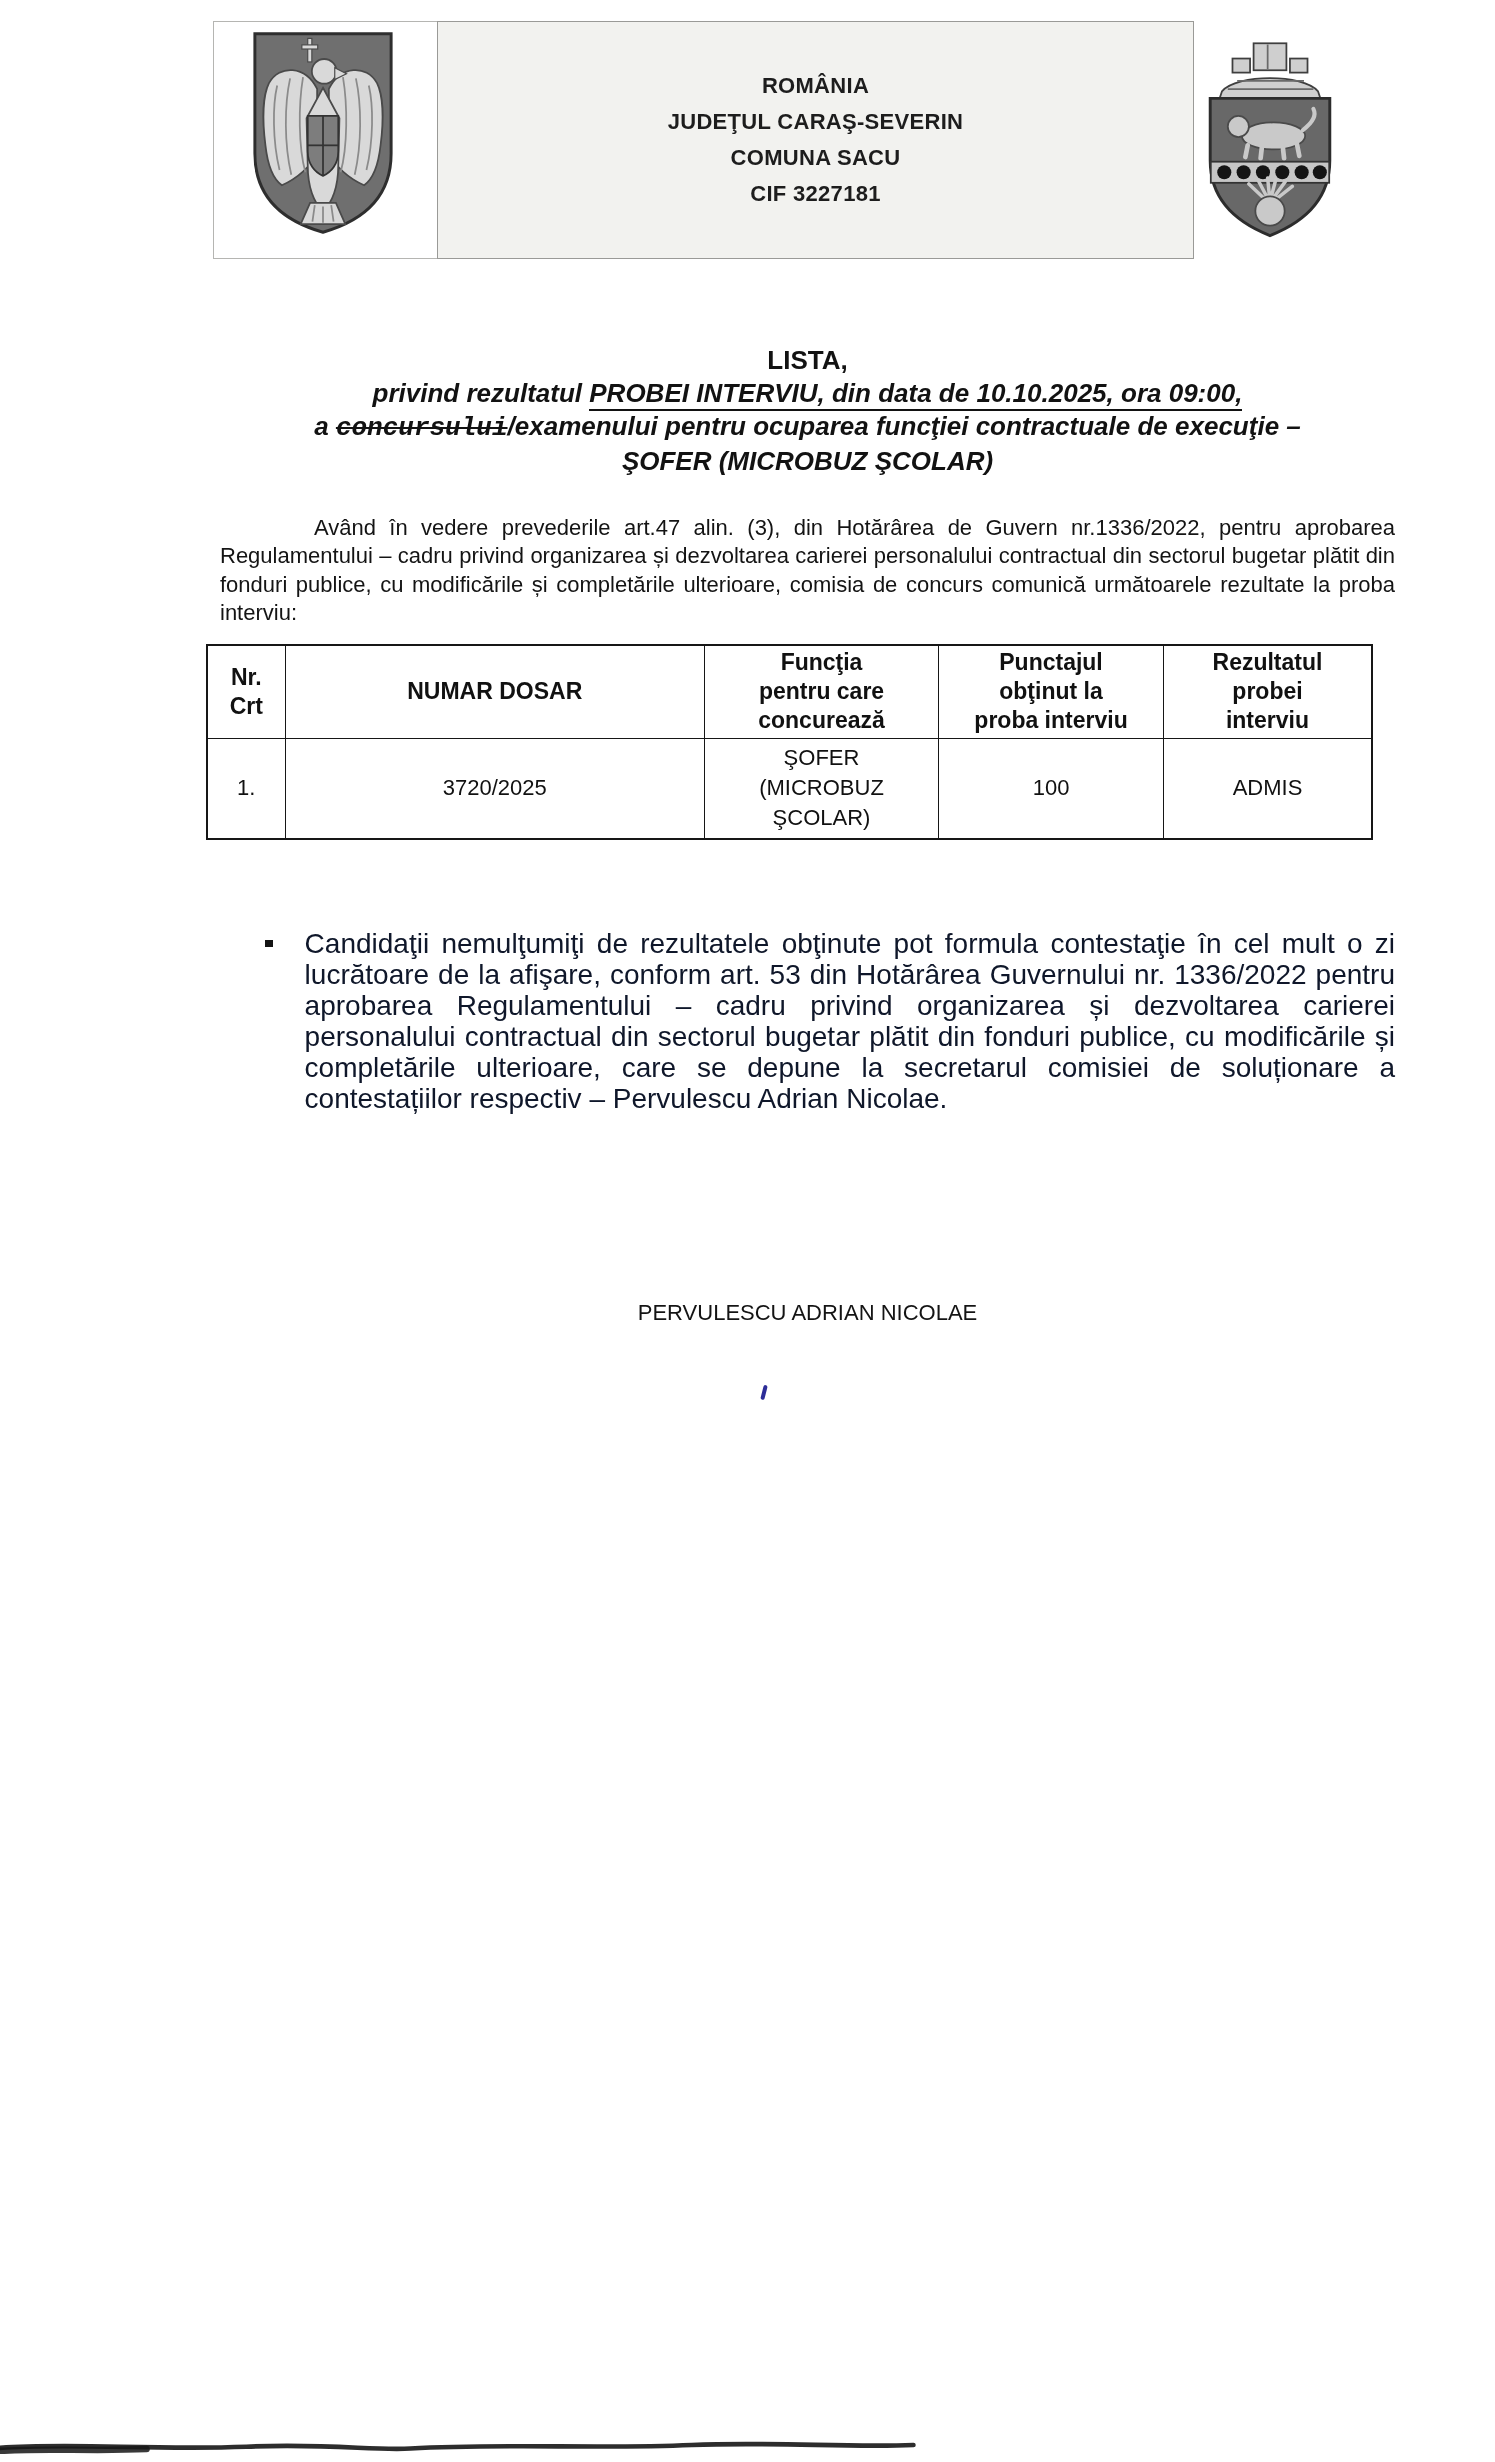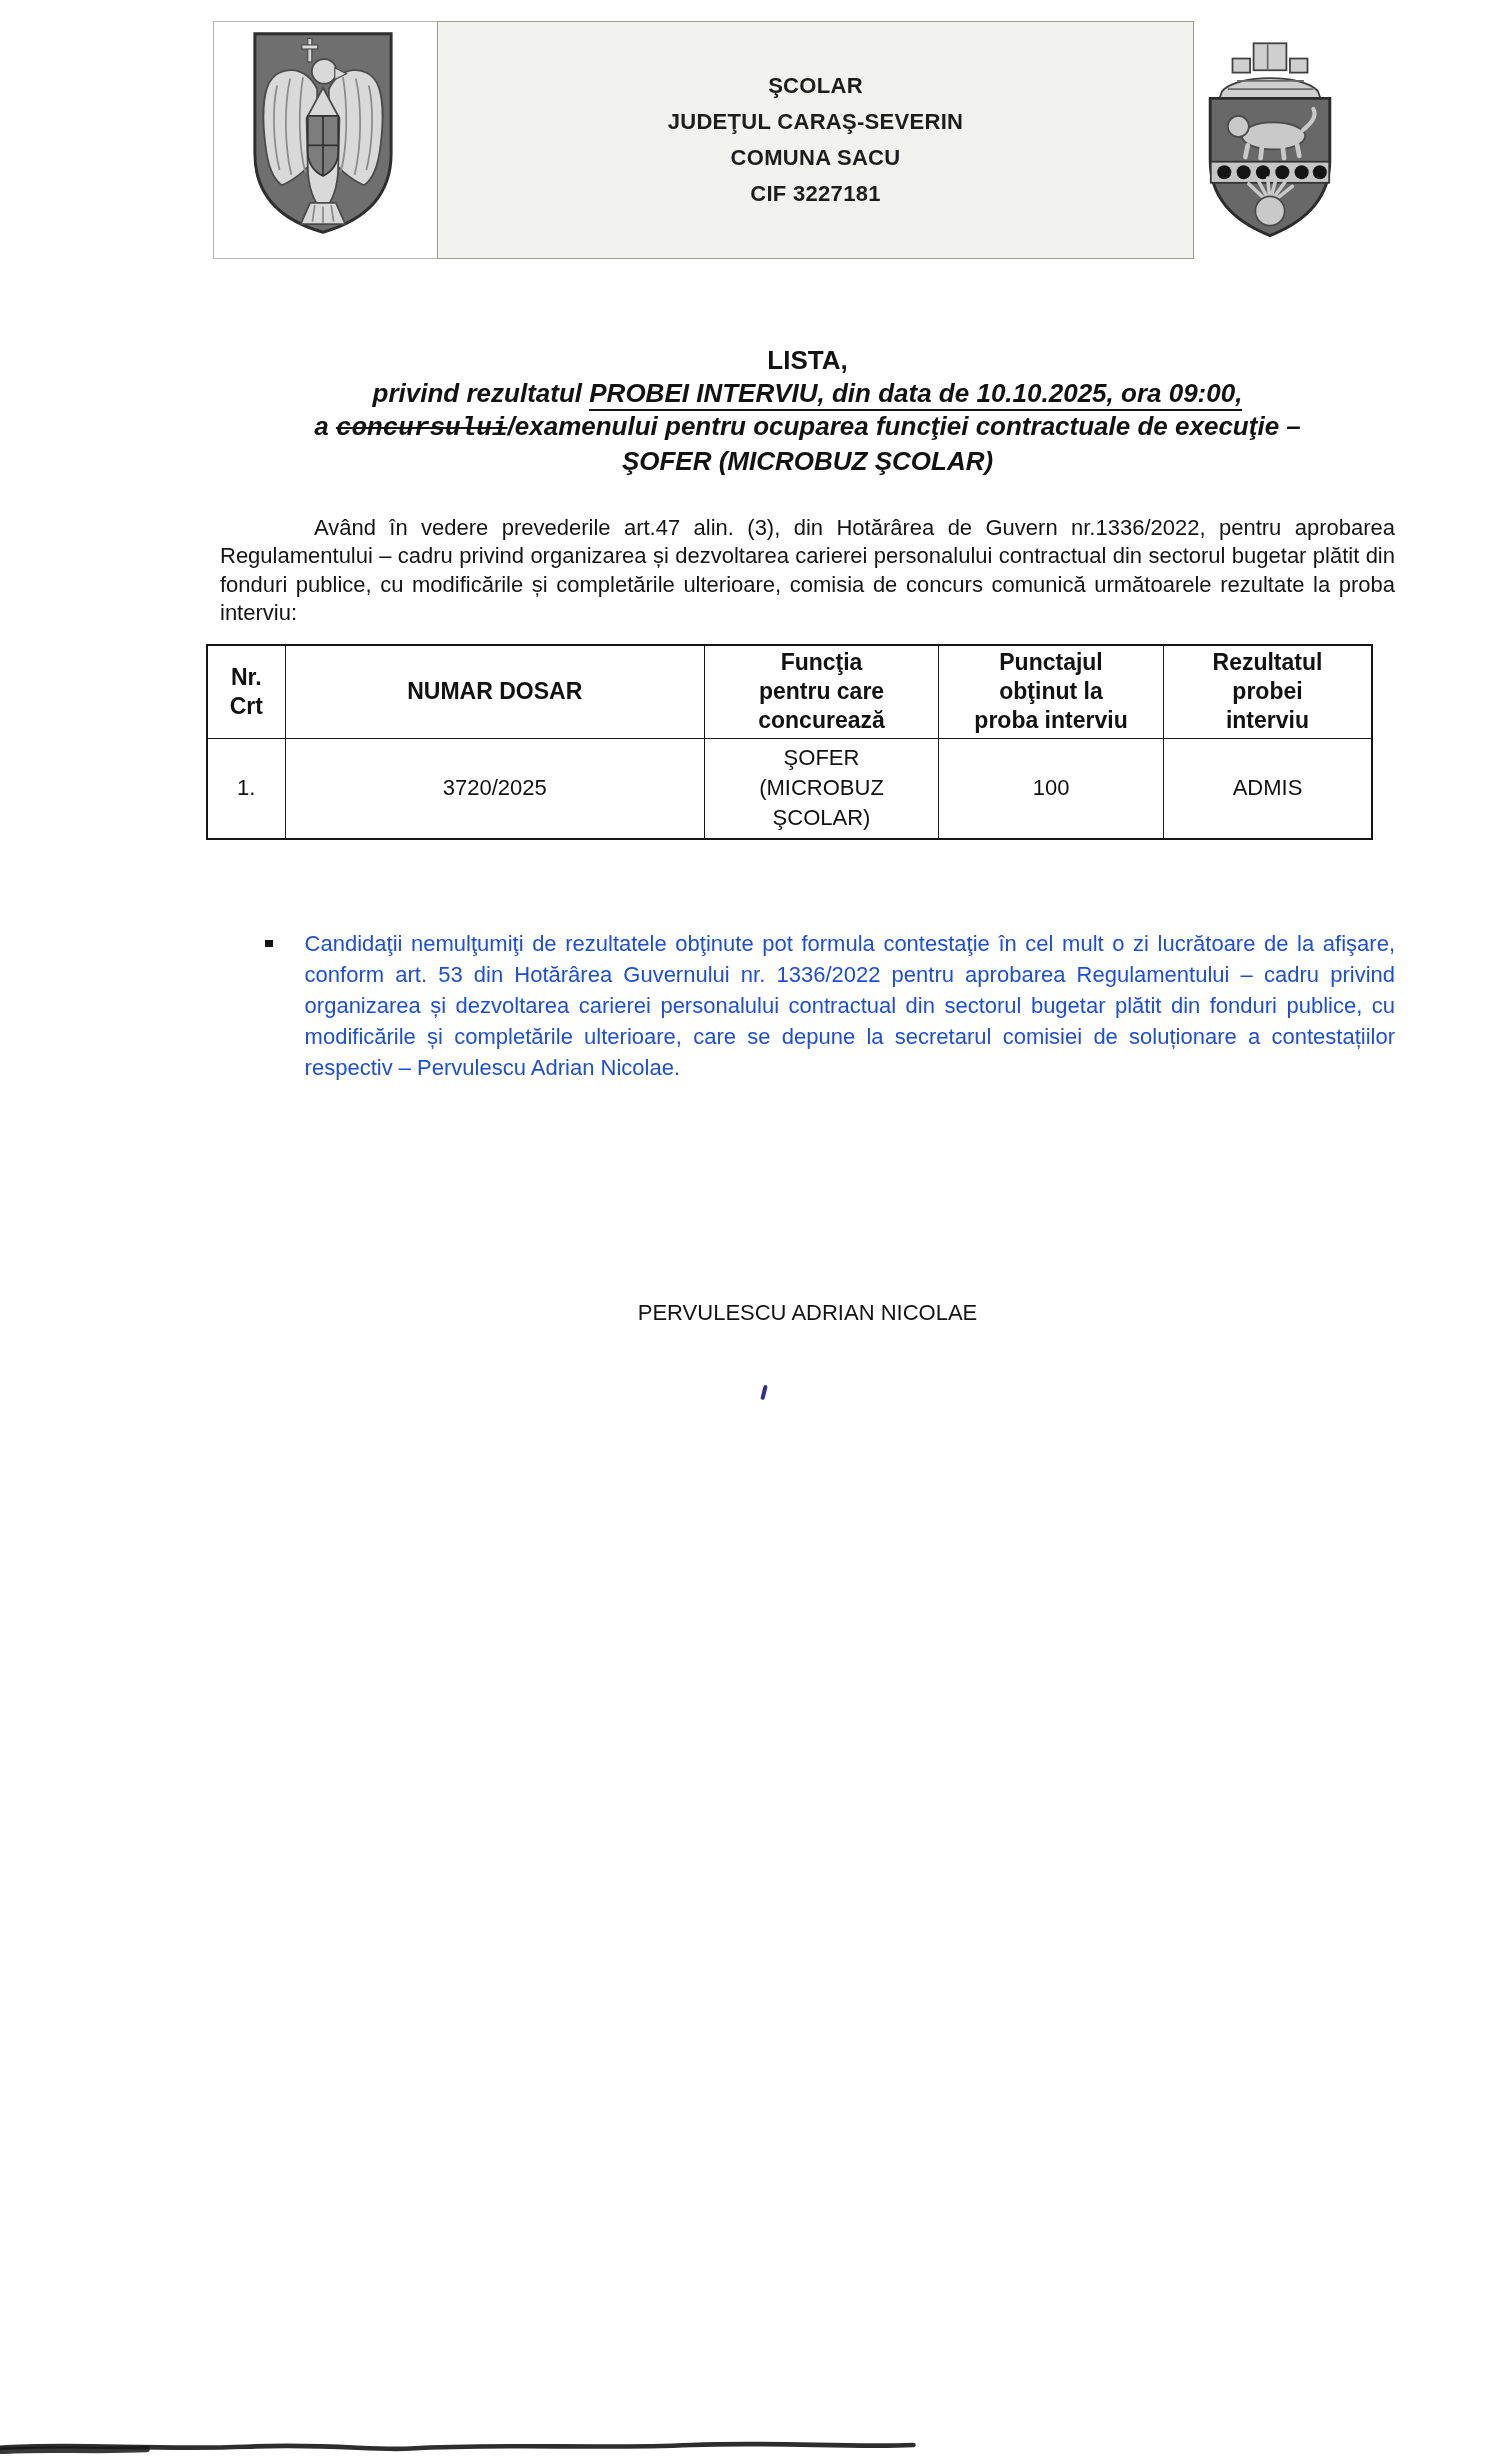--- a/index.html
+++ b/index.html
@@ -50,41 +50,41 @@
   tr.hdr-row  { height:93px; }
   tr.data-row { height:101px; }
   col.c1 { width:6.7%; } col.c2 { width:36.0%; } col.c3 { width:20.1%; }
   col.c4 { width:19.3%; } col.c5 { width:17.9%; }
 
   
   .bullets { position:absolute; left:265px; top:928px; width:1130px; }
   .bullet { display:flex; align-items:flex-start; }
   .bullet + .bullet { margin-top:0.6px; }
   .bullet .sq { flex:0 0 7.6px; width:7.6px; height:7.6px; background:#141414; margin-top:11.7px; }
-  .bullet .txt { flex:1; margin-left:32px; font-size:22px; line-height:31px; text-align:justify; color:#1d4ed8; }
+  .bullet .txt { flex:1; margin-left:32px; font-size:28px; line-height:31px; text-align:justify; color:#0f172a; }
 
   
   .sig-role { position:absolute; left:220px; top:1238px; width:1175px; text-align:center; font-size:22px; color:#141414; }
   .sig-name { position:absolute; left:220px; top:1300px; width:1175px; text-align:center; font-size:22px; color:#141414; }
 
   
   .pen-mark {
     position:absolute; left:762px; top:1385px; width:4.1px; height:15.2px;
     border-radius:2.3px; transform:rotate(14deg); background:#2d2d98;
   }
   .scan-strip { position:absolute; left:0; bottom:3.5px; width:1495px; height:23.5px; }
 </style>
 </head>
 <body>
 
 <div class="page">
 
   <div class="hdr-outer">
     <div class="hdr-textbox">
-      <div class="line">ŞCOLAR</div>
+      <div class="line">ROMÂNIA</div>
       <div class="line">JUDEŢUL CARAŞ-SEVERIN</div>
       <div class="line">COMUNA SACU</div>
       <div class="line">CIF 3227181</div>
     </div>
   </div>
 
   <svg class="arms-left" viewBox="0 0 252 354">
     <path d="M10,8 H242 V212 C242,286 196,326 126,346 C56,326 10,286 10,212 Z" fill="#6f6f6f" stroke="#2e2e2e" stroke-width="5"></path>
 
     <path d="M116,102 C96,62 52,60 34,92 C24,112 22,152 28,198 C32,234 42,256 56,266 C82,254 104,234 116,212 Z" fill="#d9d9d9" stroke="#4a4a4a" stroke-width="3"></path>

